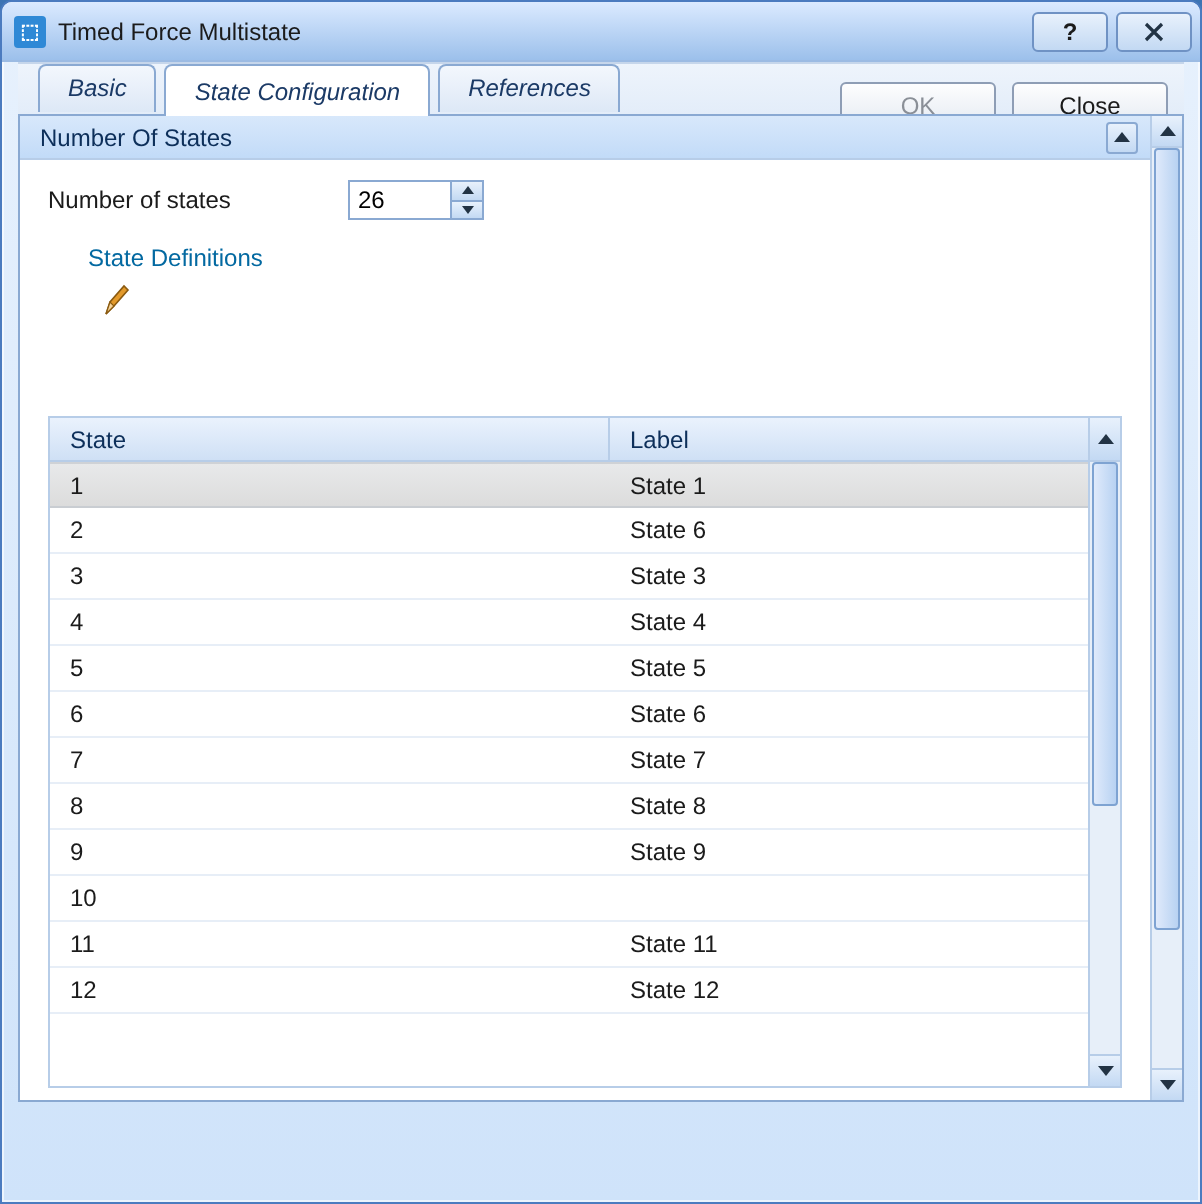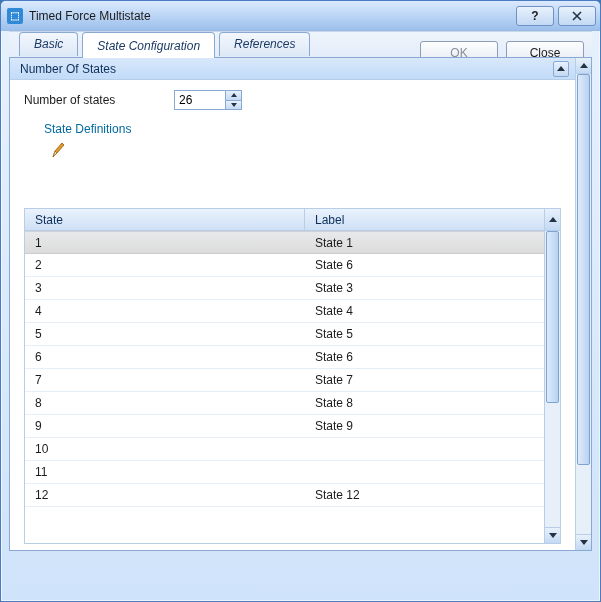--- a/index.html
+++ b/index.html
@@ -397,20 +397,21 @@
                 </div>
                 <div class="gridrow">
                   <div class="cell state">9</div>
                   <div class="cell label">State 9</div>
                 </div>
                 <div class="gridrow">
                   <div class="cell state">10</div>
                 </div>
                 <div class="gridrow">
                   <div class="cell state">11</div>
+                  <div class="cell label">State 11</div>
                 </div>
                 <div class="gridrow">
                   <div class="cell state">12</div>
                   <div class="cell label">State 12</div>
                 </div>
               </div>
             <div class="grid-vscroll">
               <div class="strack">
                 <div class="sthumb" style="top:0; height:58%;"></div>
               </div>

